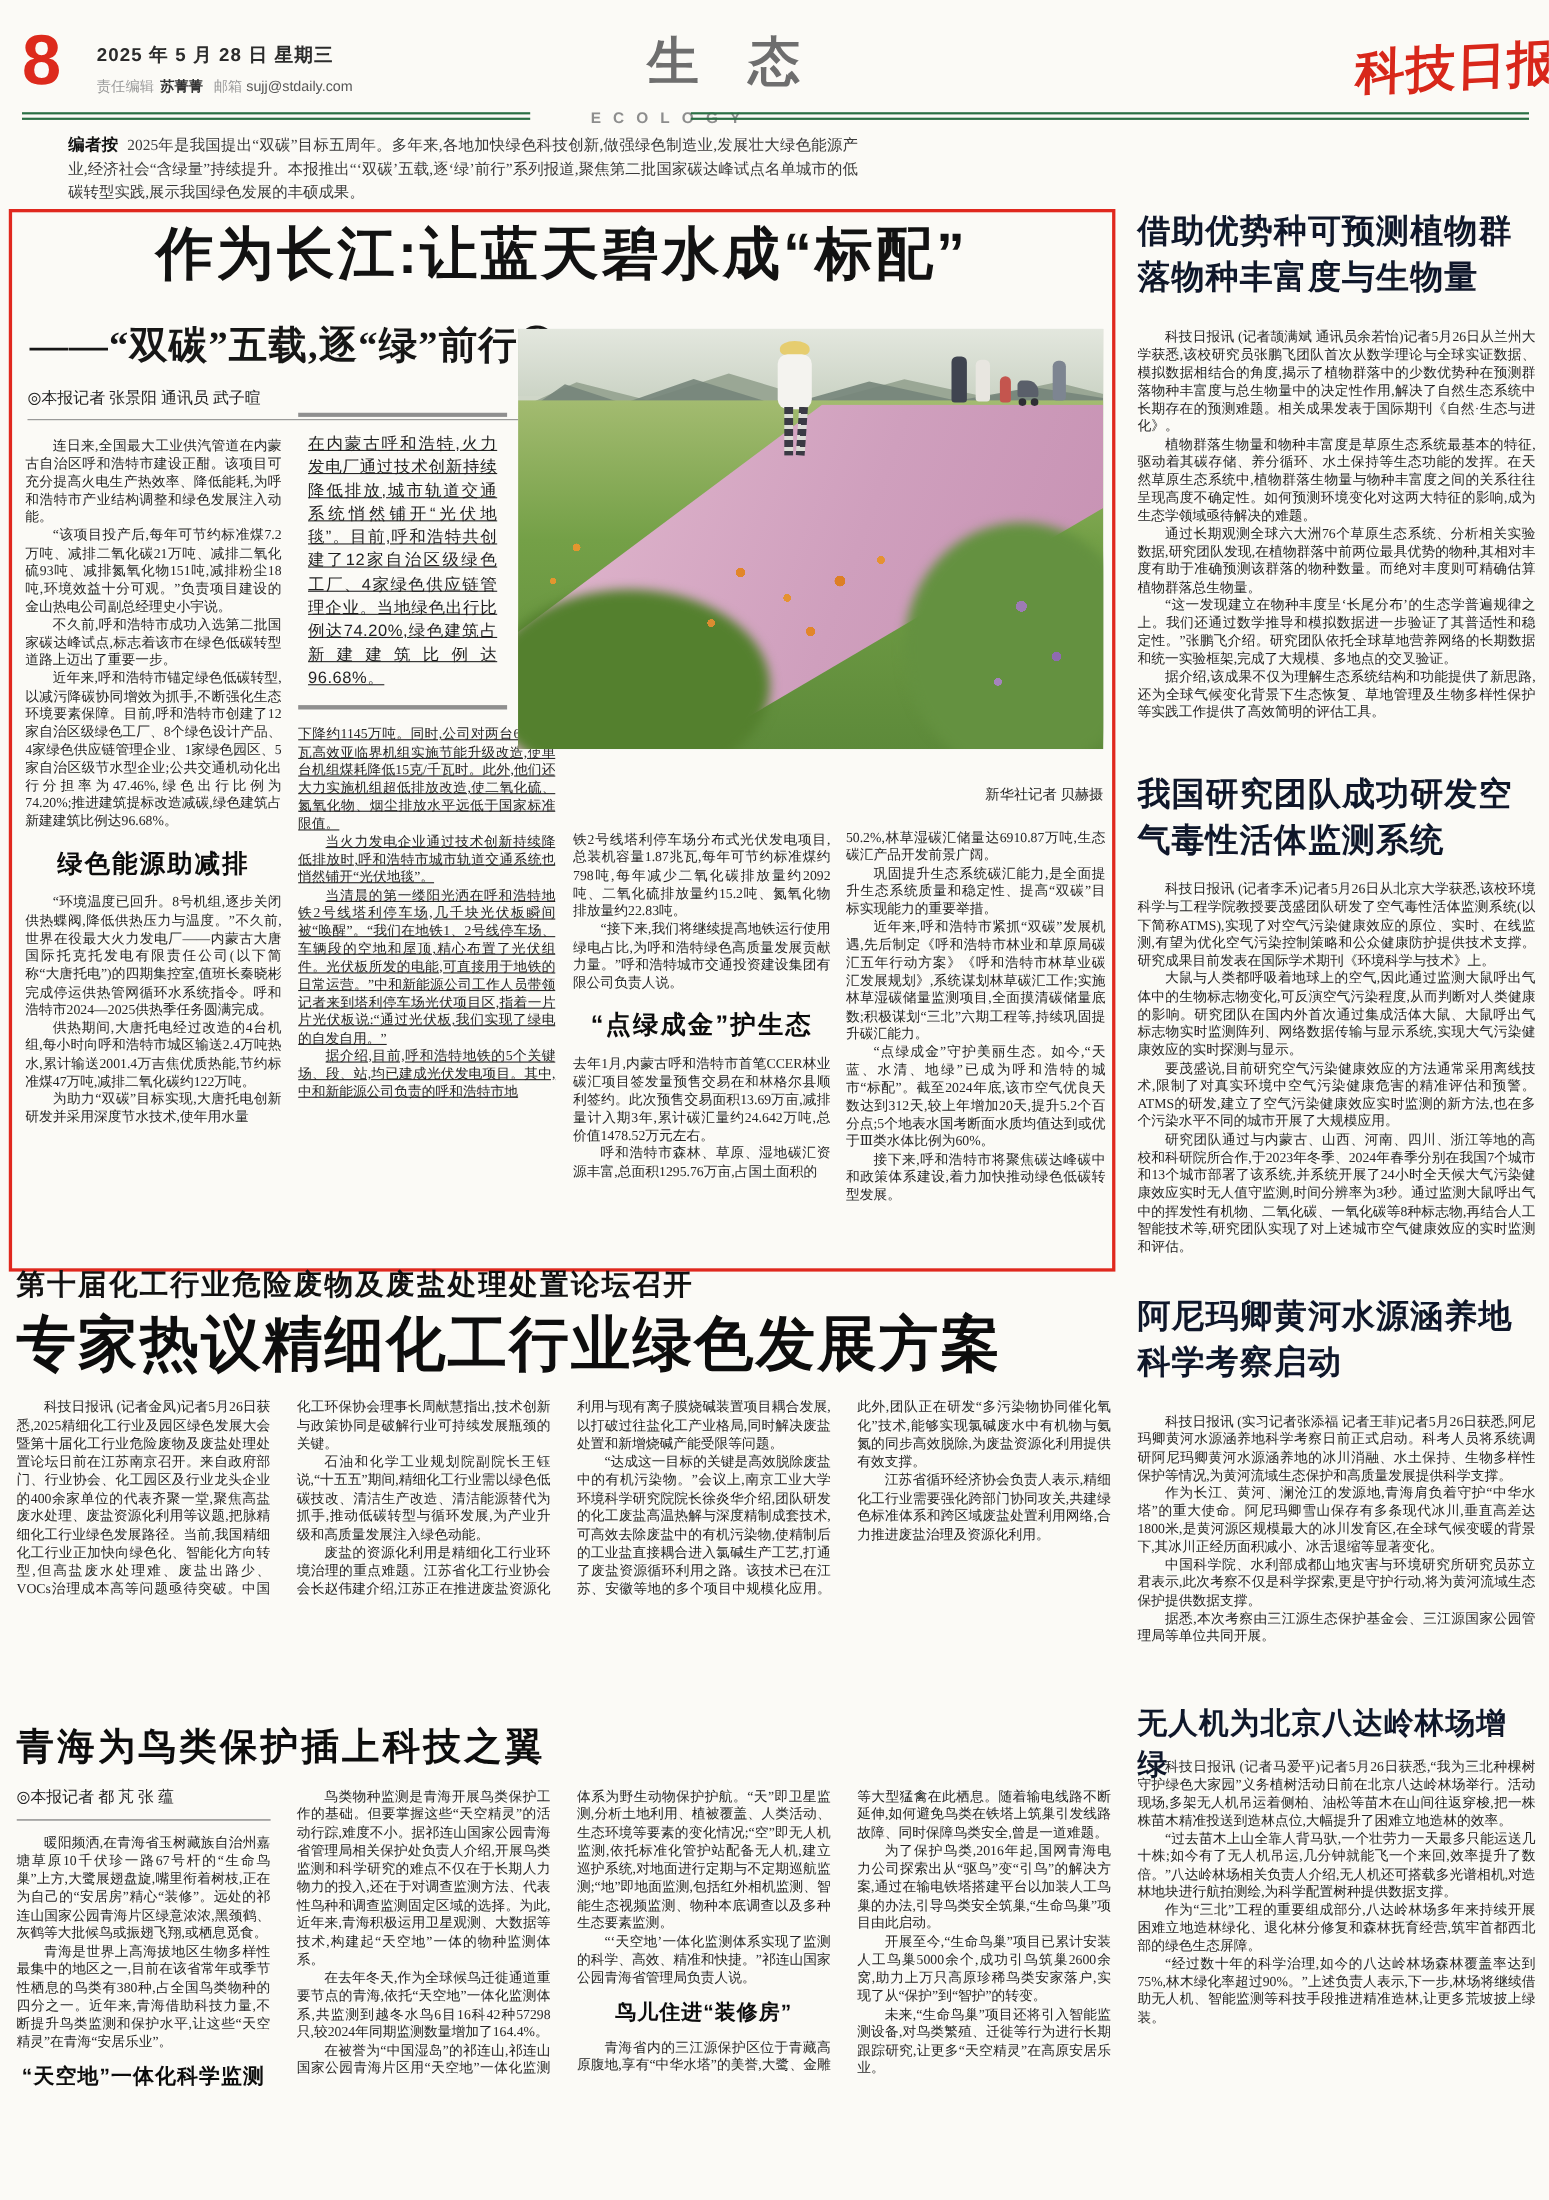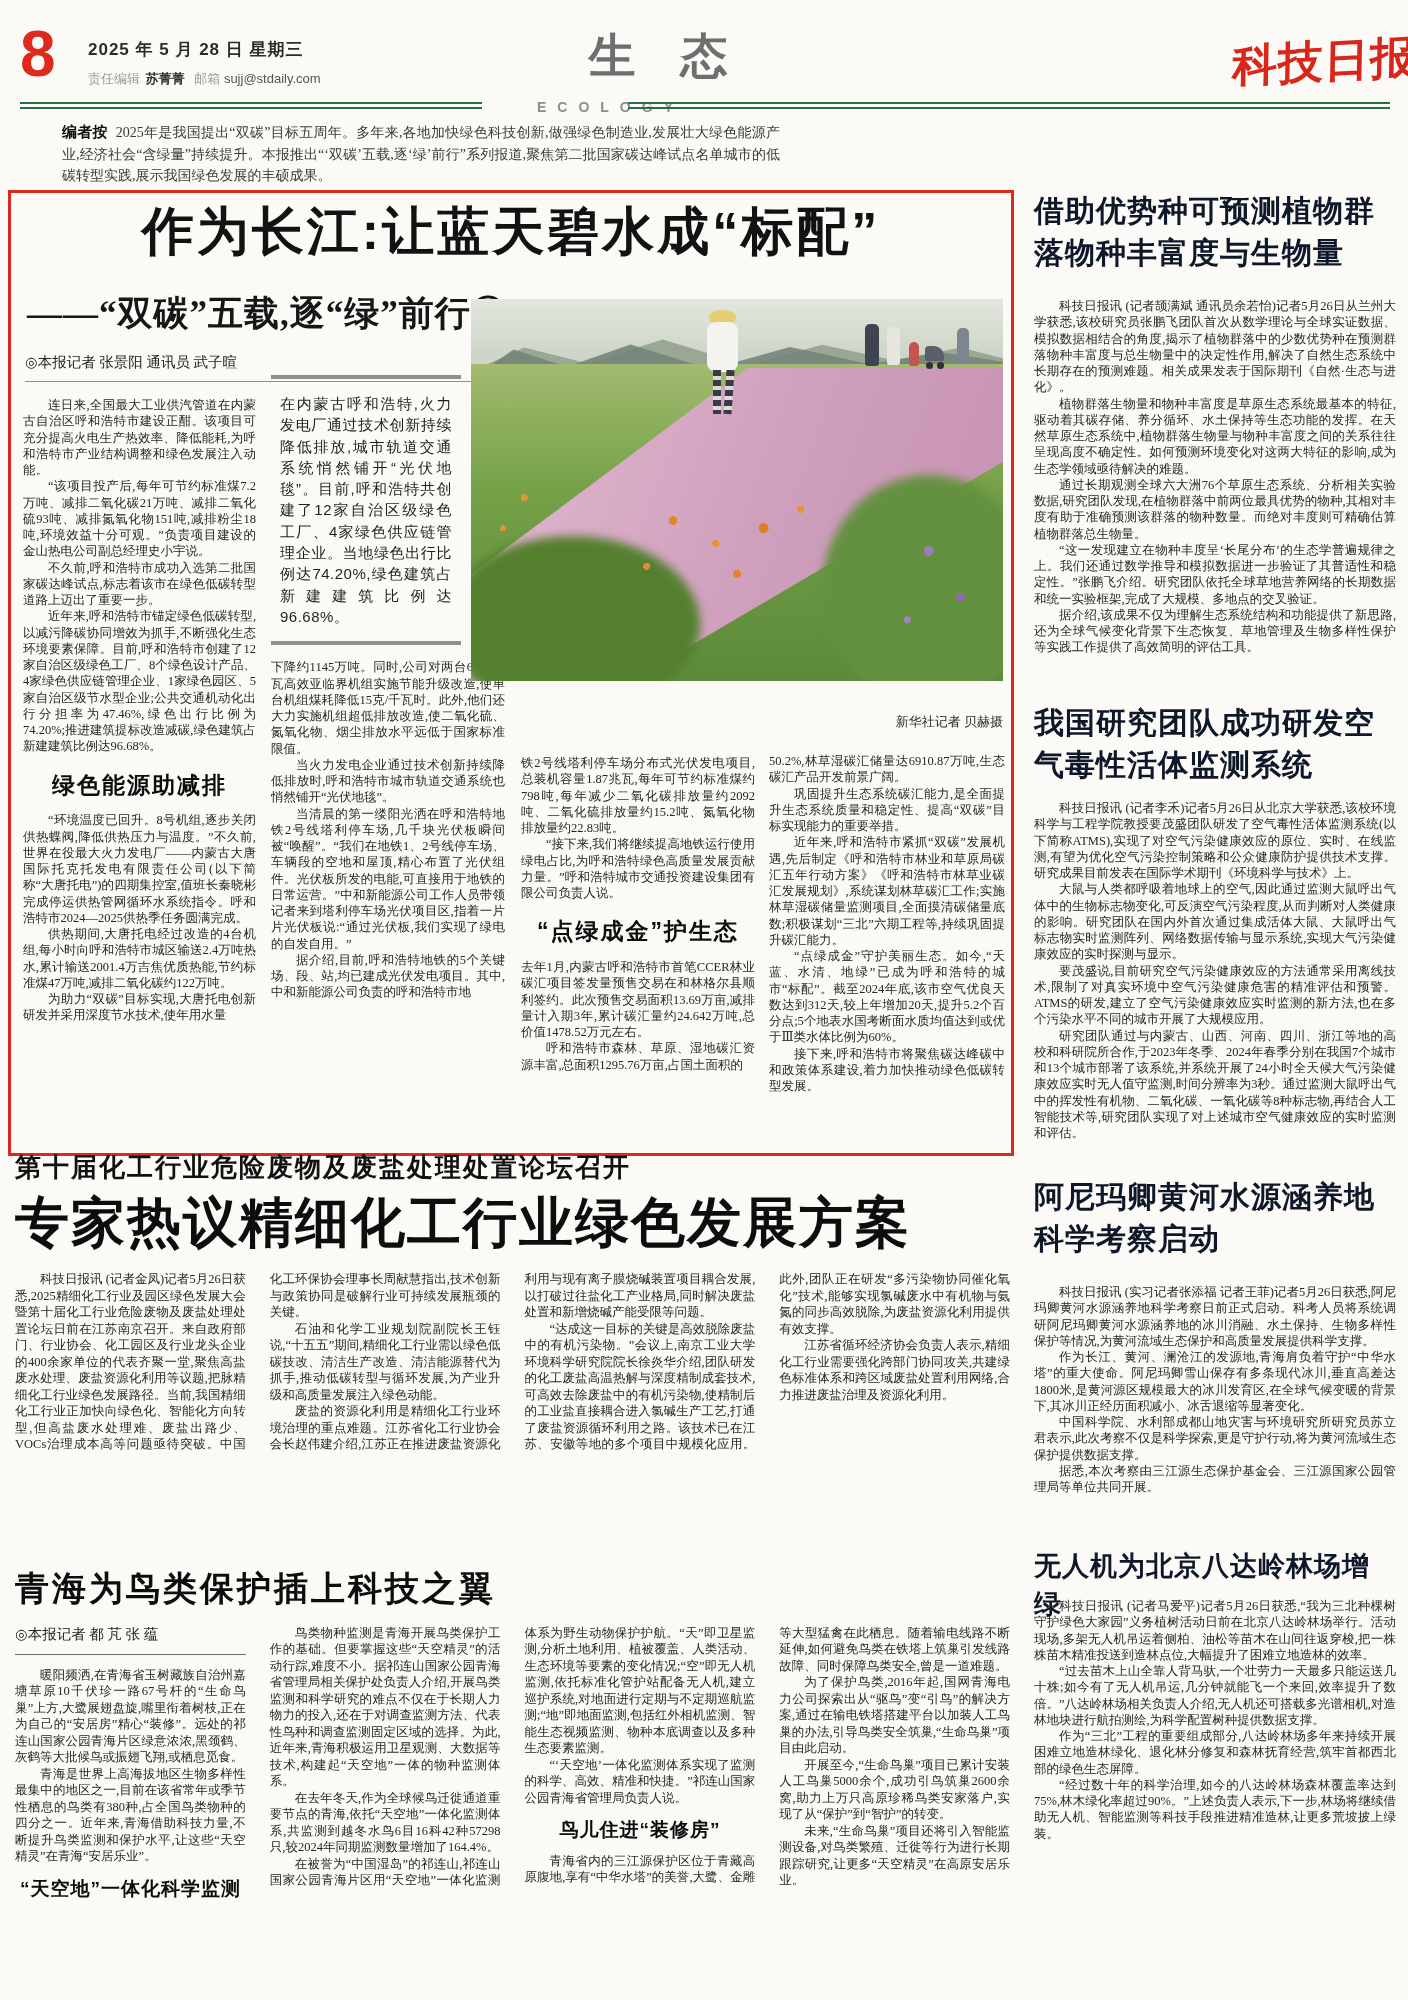--- a/index.html
+++ b/index.html
@@ -31,21 +31,21 @@
   .mainbox{left:8px;top:190px;width:1000px;height:960px;border:3px solid #e0281e;background:#fbfaf6;}
   .m-headline{left:0;right:0;top:6px;text-align:center;
       font:bold 52px/1.25 "Liberation Sans","DejaVu Sans",sans-serif;color:#121212;letter-spacing:3px;}
   .m-subtitle{left:16px;top:100px;font:bold 35px/1.2 "Liberation Serif","DejaVu Serif",serif;color:#161616;letter-spacing:1px;}
   .m-byline{left:14px;top:160px;width:452px;font:14.5px/1.3 "Liberation Serif","DejaVu Serif",serif;
       color:#222;border-bottom:1px solid #8f8f8f;padding-bottom:9px;}
   .ncol{font:12.5px/1.3 "Liberation Serif","DejaVu Serif",serif;color:#262626;text-align:justify;overflow:hidden;}
   .ncol p{margin:0;text-indent:2em;}
   .cont p:first-child{text-indent:0;}
   .m-col1{left:12px;top:204px;width:233px;height:742px;}
-  .m-col2{left:260px;top:182px;width:234px;height:764px;}
+  .m-col2{left:260px;top:182px;width:234px;height:764px;text-decoration:underline;}
   .m-col3{left:510px;top:562px;width:234px;height:384px;}
   .m-col4{left:758px;top:560px;width:236px;height:386px;}
   .m-subhead{font:bold 23px/1.3 "Liberation Sans","DejaVu Sans",sans-serif;color:#0c0c0c;
       text-align:center;text-indent:0!important;margin:16px 0 12px 0!important;letter-spacing:2px;}
   .m-lede{width:172px;border-top:4px solid #8f8f8f;border-bottom:4px solid #8f8f8f;
       padding:14px 9px;margin:0 0 14px 0;
       font:15px/1.42 "Liberation Sans","DejaVu Sans",sans-serif;color:#1f1f1f;
       text-align:justify;letter-spacing:.5px;}
   .m-caption{left:460px;top:497px;width:532px;font:13px/1.65 "Liberation Serif","DejaVu Serif",serif;
       color:#2a2a2a;text-align:justify;}

